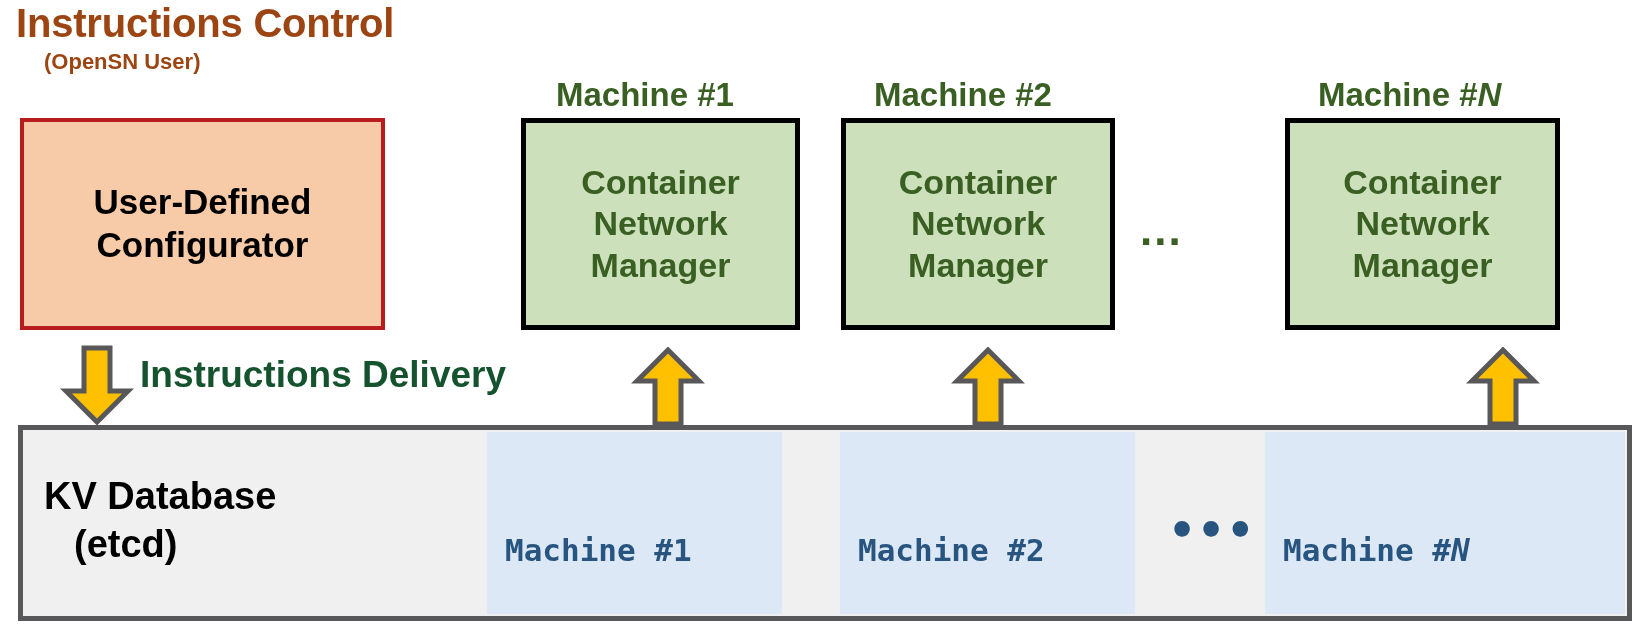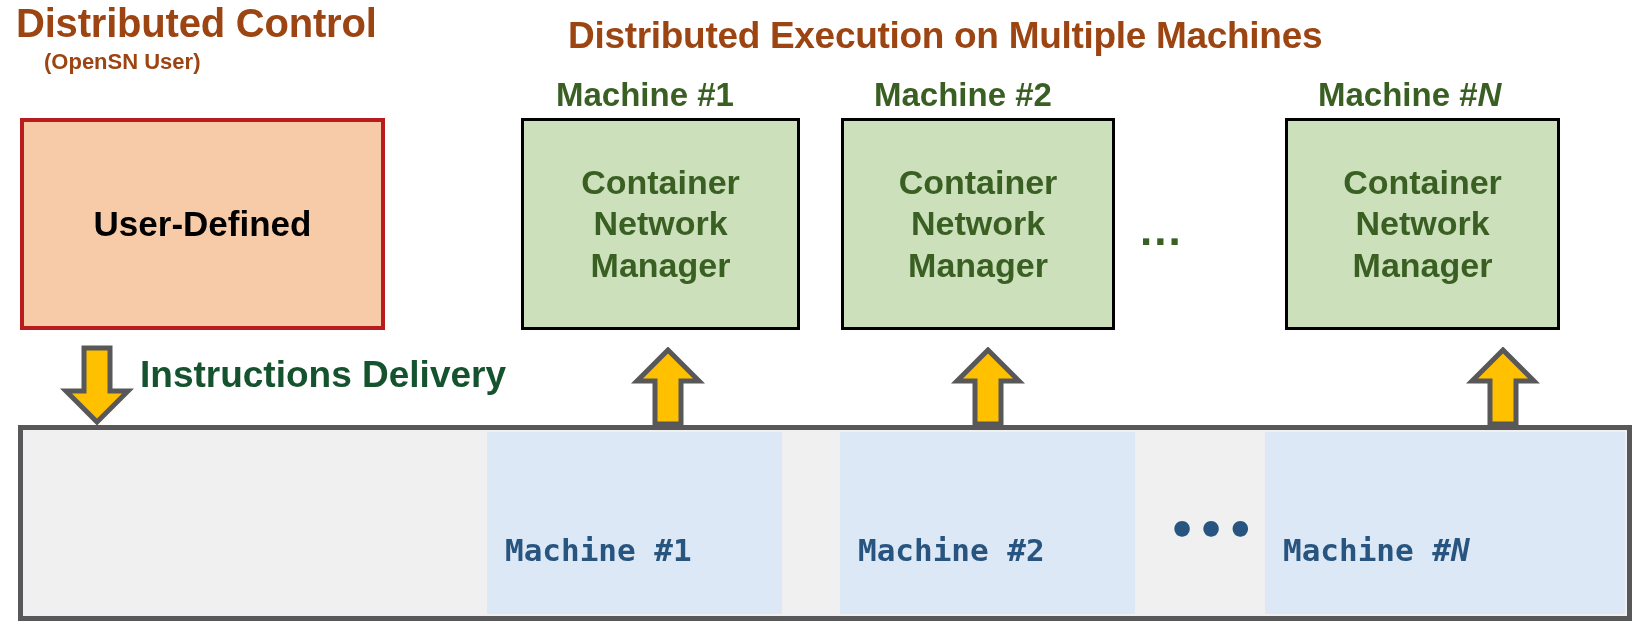--- a/index.html
+++ b/index.html
@@ -68,21 +68,21 @@
     color: #000000;
     font-weight: bold;
     font-size: 35px;
     line-height: 1.22;
   }
 
   .cnm-box {
     top: 118px;
     height: 212px;
     background: #CCE0BB;
-    border: 3px solid #000000;
+    border: 5px solid #000000;
   }
   .cnm-label {
     color: #3A5F23;
     font-weight: bold;
     font-size: 34px;
     line-height: 1.22;
   }
 
   .ellipsis-green {
     color: #3A5F23;
@@ -146,33 +146,33 @@
     letter-spacing: 1px;
     line-height: 1;
     font-family: "DejaVu Sans", sans-serif;
   }
 </style>
 </head>
 <body>
 
 <div id="canvas">
 
-  <div class="abs hdr-brown" id="title-left-main">Distributed Control</div>
+  <div class="abs hdr-brown" id="title-left-main">Instructions Control</div>
   <div class="abs hdr-brown" id="title-left-sub">(OpenSN User)</div>
-  <div class="abs hdr-brown" id="title-right">Distributed Execution on Multiple Machines</div>
 
   <div class="abs machine-label" style="left:556px; top:78px;"><span>Machine #</span><span>1</span></div>
 
   <div class="abs machine-label" style="left:874px; top:78px;"><span>Machine #</span><span>2</span></div>
 
   <div class="abs machine-label" style="left:1318px; top:78px;"><span>Machine #</span><i>N</i></div>
 
   <div class="abs box" id="configurator-box">
     <div id="configurator-label">
       <span>User-Defined</span><br>
+      <span>Configurator</span>
     </div>
   </div>
 
   <div class="abs box cnm-box" style="left:521px; width:279px;">
     <div class="cnm-label">
       <span>Container</span><br>
       <span>Network</span><br>
       <span>Manager</span>
     </div>
   </div>
@@ -216,20 +216,24 @@
   <div class="abs" style="left:1466px; top:347px;">
     <svg class="arrow" width="74" height="80" viewBox="0 0 74 80">
       <polygon points="37,3 68,34 50,34 50,77 24,77 24,34 6,34" fill="#FFC000" stroke="#58585A" stroke-width="5" stroke-linejoin="miter"></polygon>
     </svg>
   </div>
 
   <div class="abs" id="instructions-label">Instructions Delivery</div>
 
   <div class="abs" id="kv-panel"></div>
 
+  <div class="abs" id="kv-title">
+    <span>KV  Database</span>
+    <span class="indent">(etcd)</span>
+  </div>
 
   <div class="abs db-block" style="left:487px; width:295px;">
     <div class="db-head"><span>Machine #</span><span>1</span></div>
     
     
     
   </div>
 
   <div class="abs db-block" style="left:840px; width:295px;">
     <div class="db-head"><span>Machine #</span><span>2</span></div>

